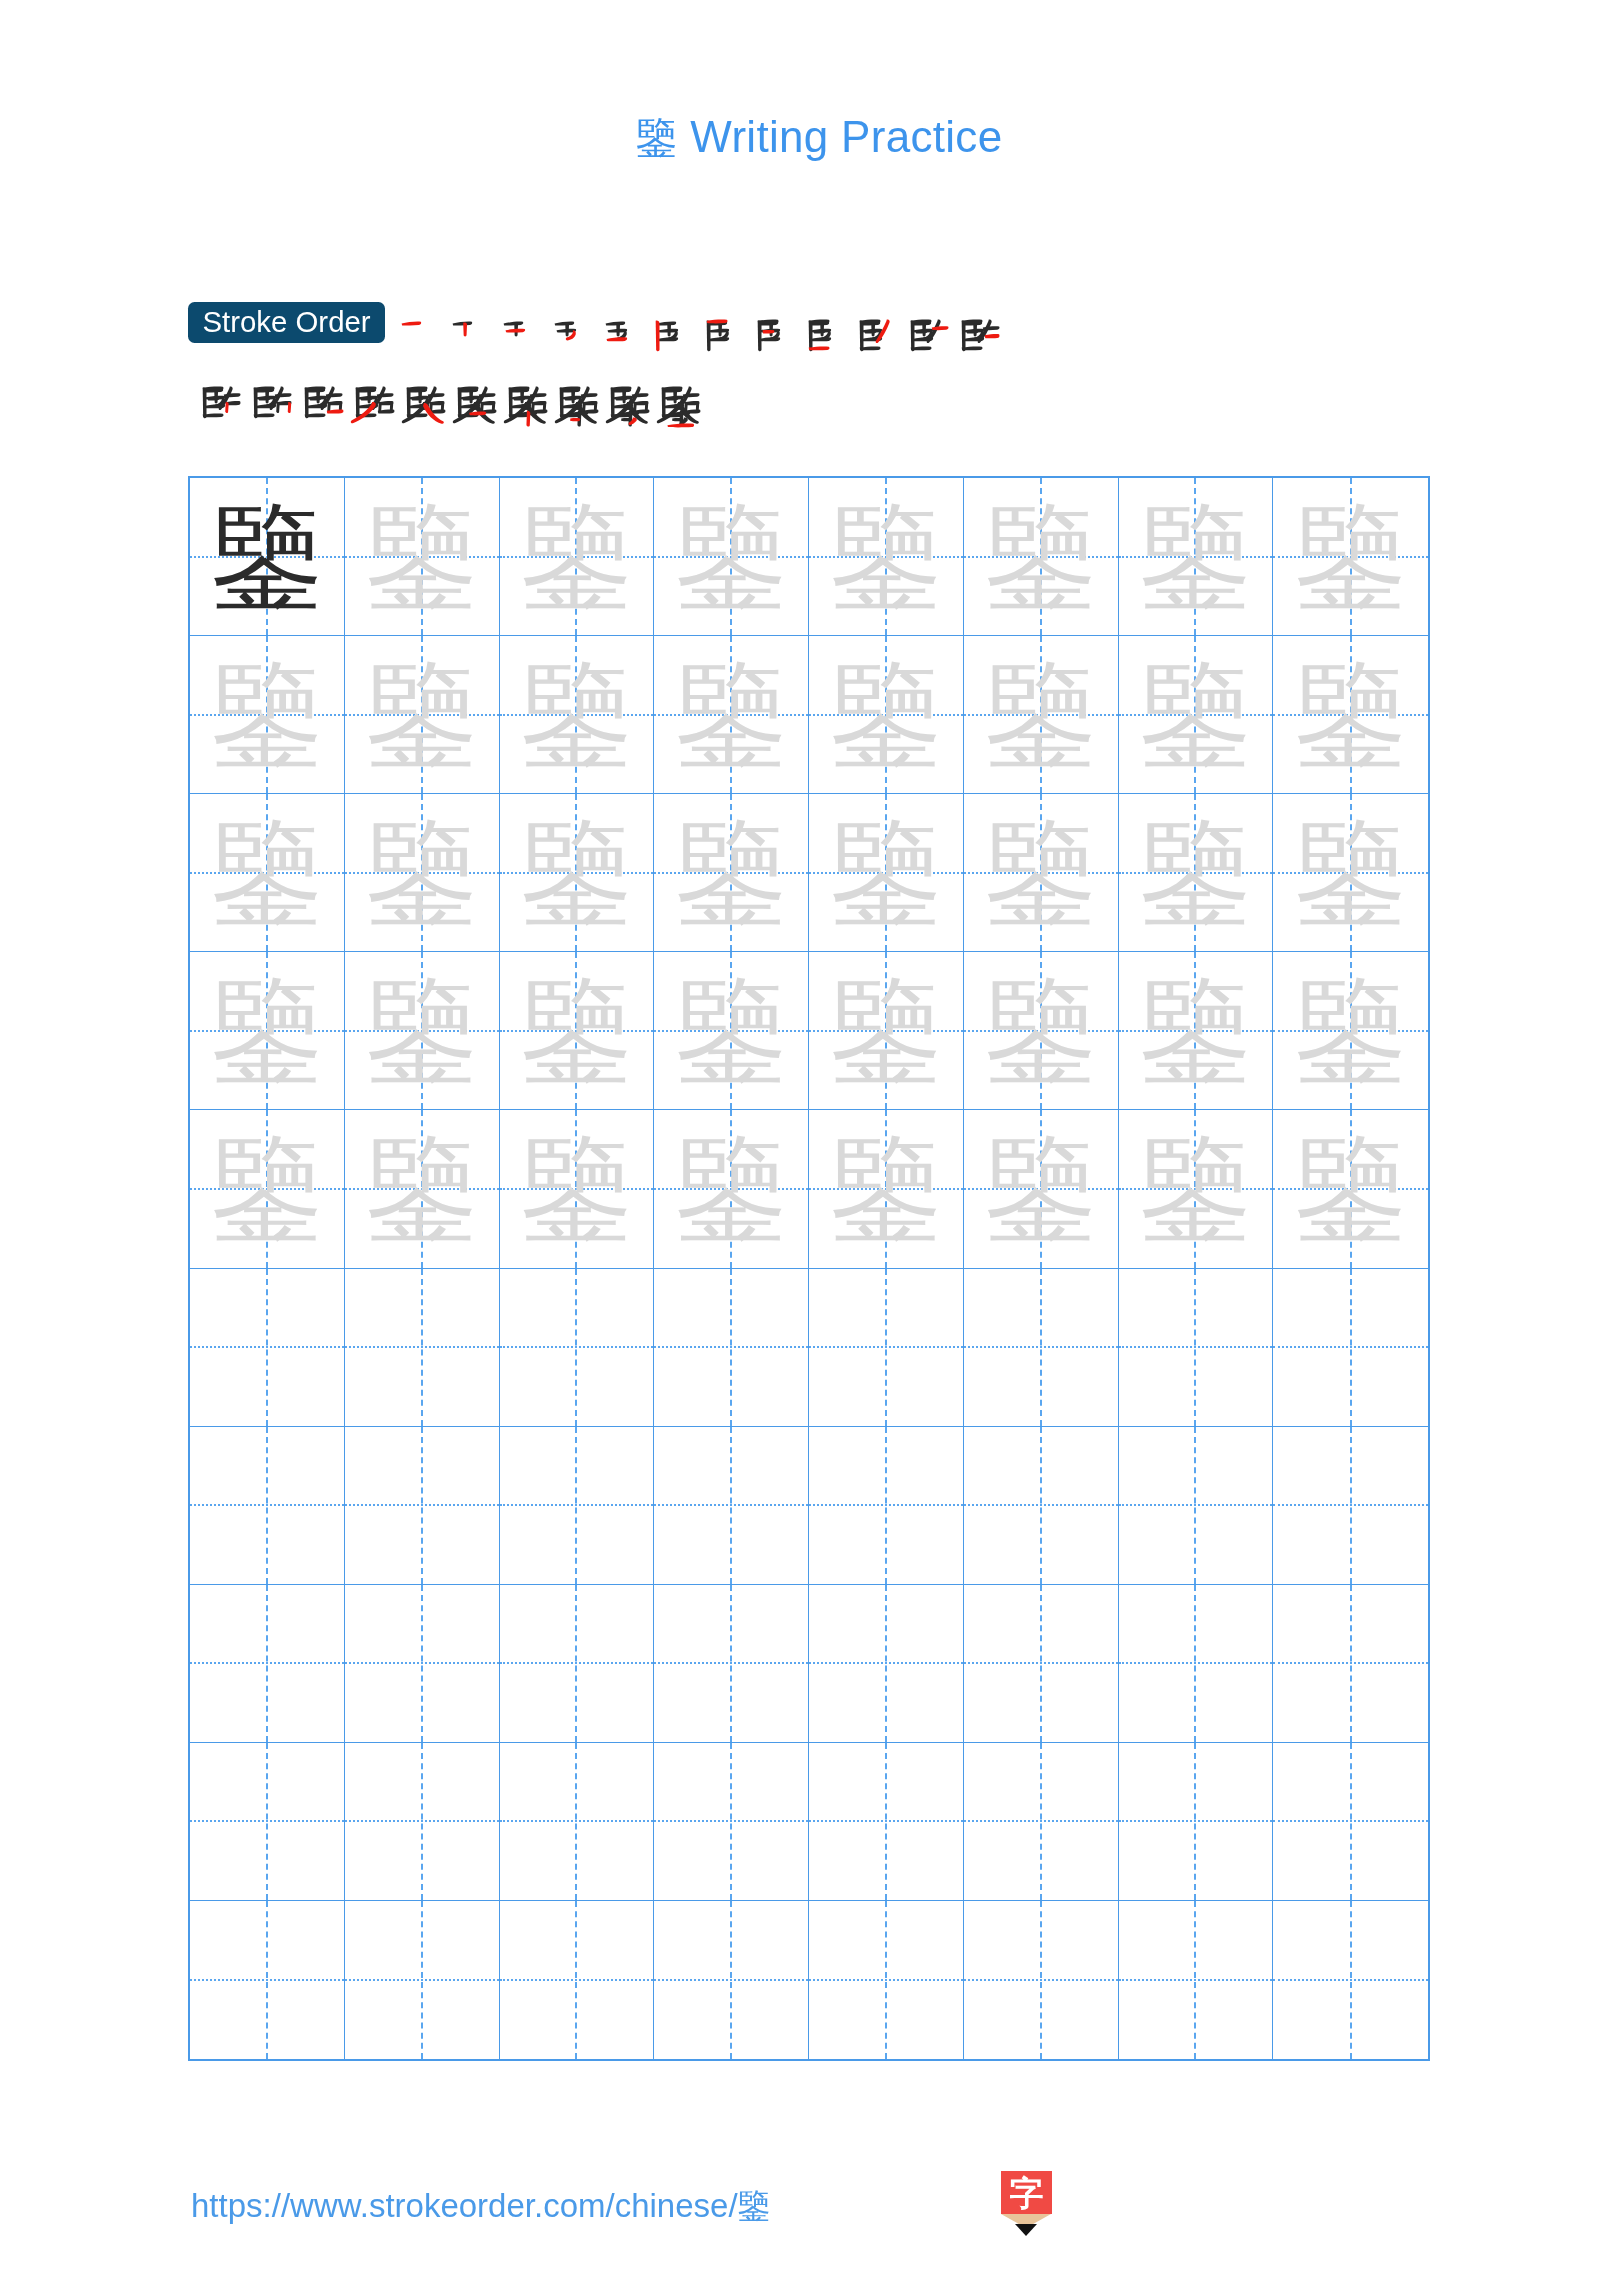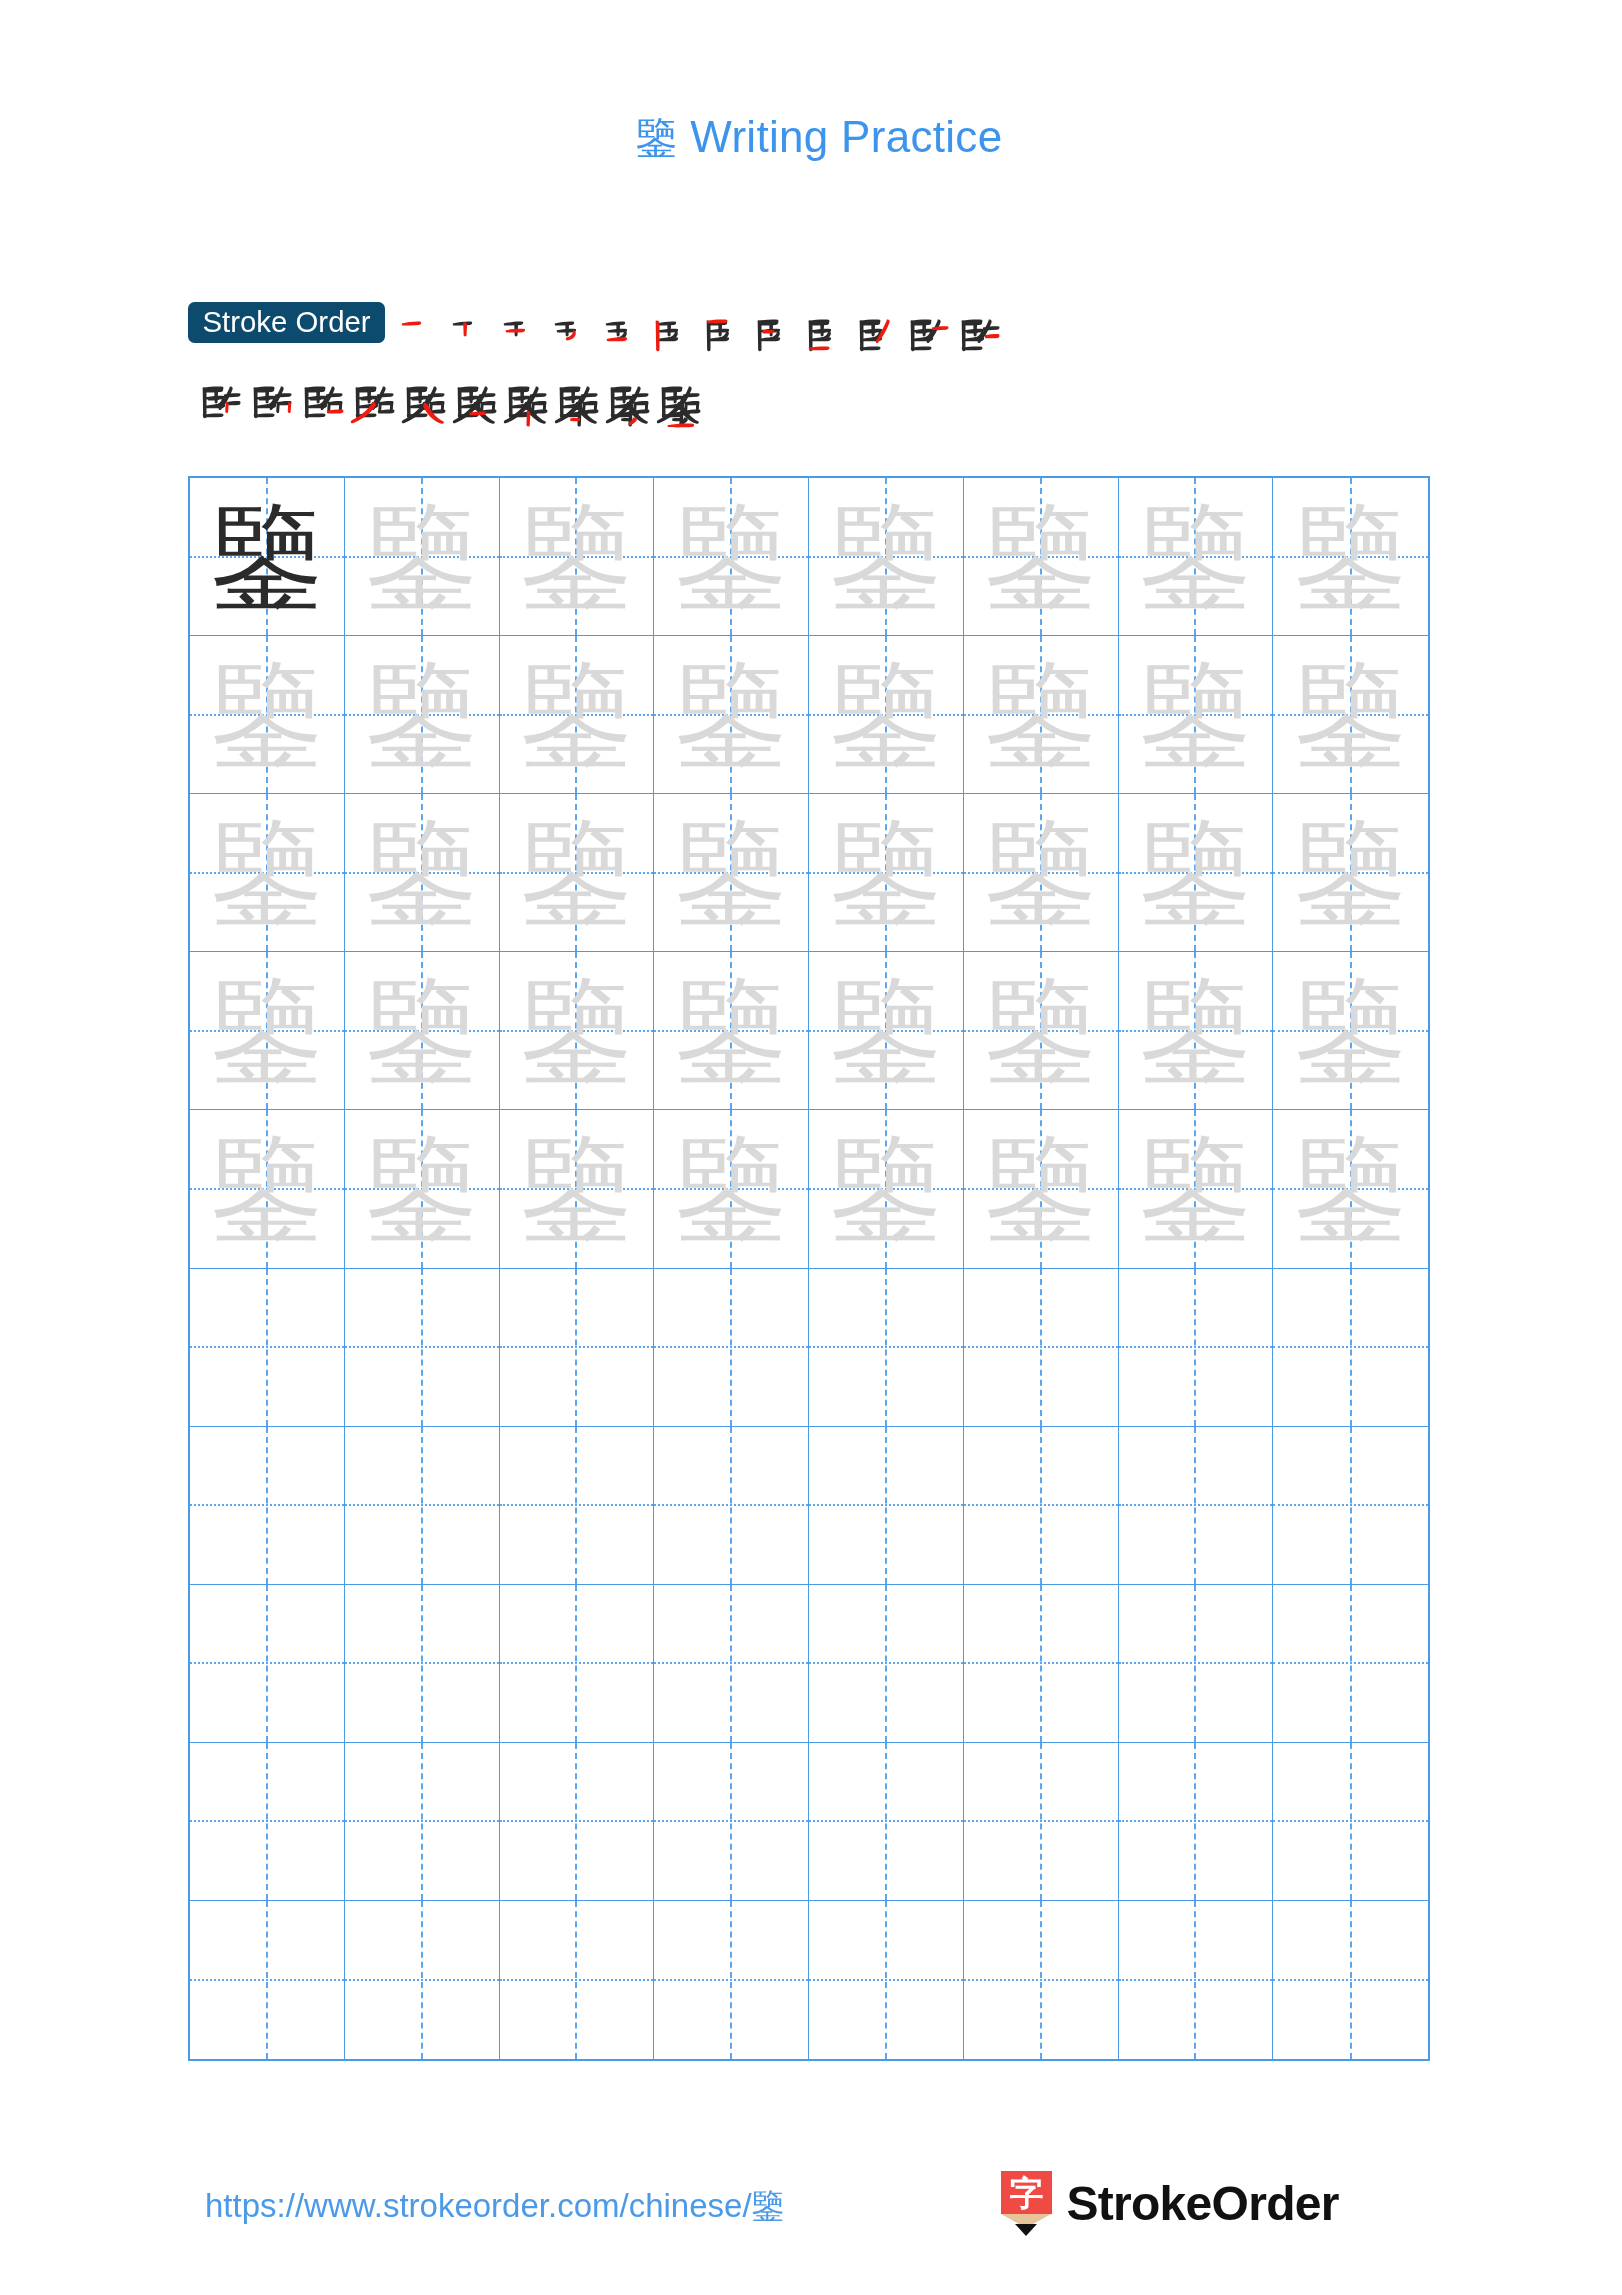--- a/index.html
+++ b/index.html
@@ -143,21 +143,21 @@
     line-height: 1;
     z-index: 2;
     user-select: none;
   }
   .cell-char.model { color: #2b2b2b; }
   .cell-char.trace { color: #d9d9d9; }
 
   
   #footer-url {
     position: absolute;
-    left: 205px;
+    left: 191px;
     top: 2184px;
     font-size: 33px;
     color: #4a9ae8;
     white-space: nowrap;
   }
   #footer-logo {
     position: absolute;
     left: 1001px;
     top: 2171px;
     display: flex;
@@ -672,15 +672,14 @@
 <a id="footer-url" href="#" style="text-decoration:none;">https://www.strokeorder.com/chinese/鑒</a>
 
 <div id="footer-logo">
   <span class="pencil">
     <span class="body">
       <span>字</span>
     </span>
     <span class="wood"></span>
     <span class="tip"></span>
   </span>
-  <span class="brand">StrokeOrder</span>
 </div>
 
 
 </body></html>

